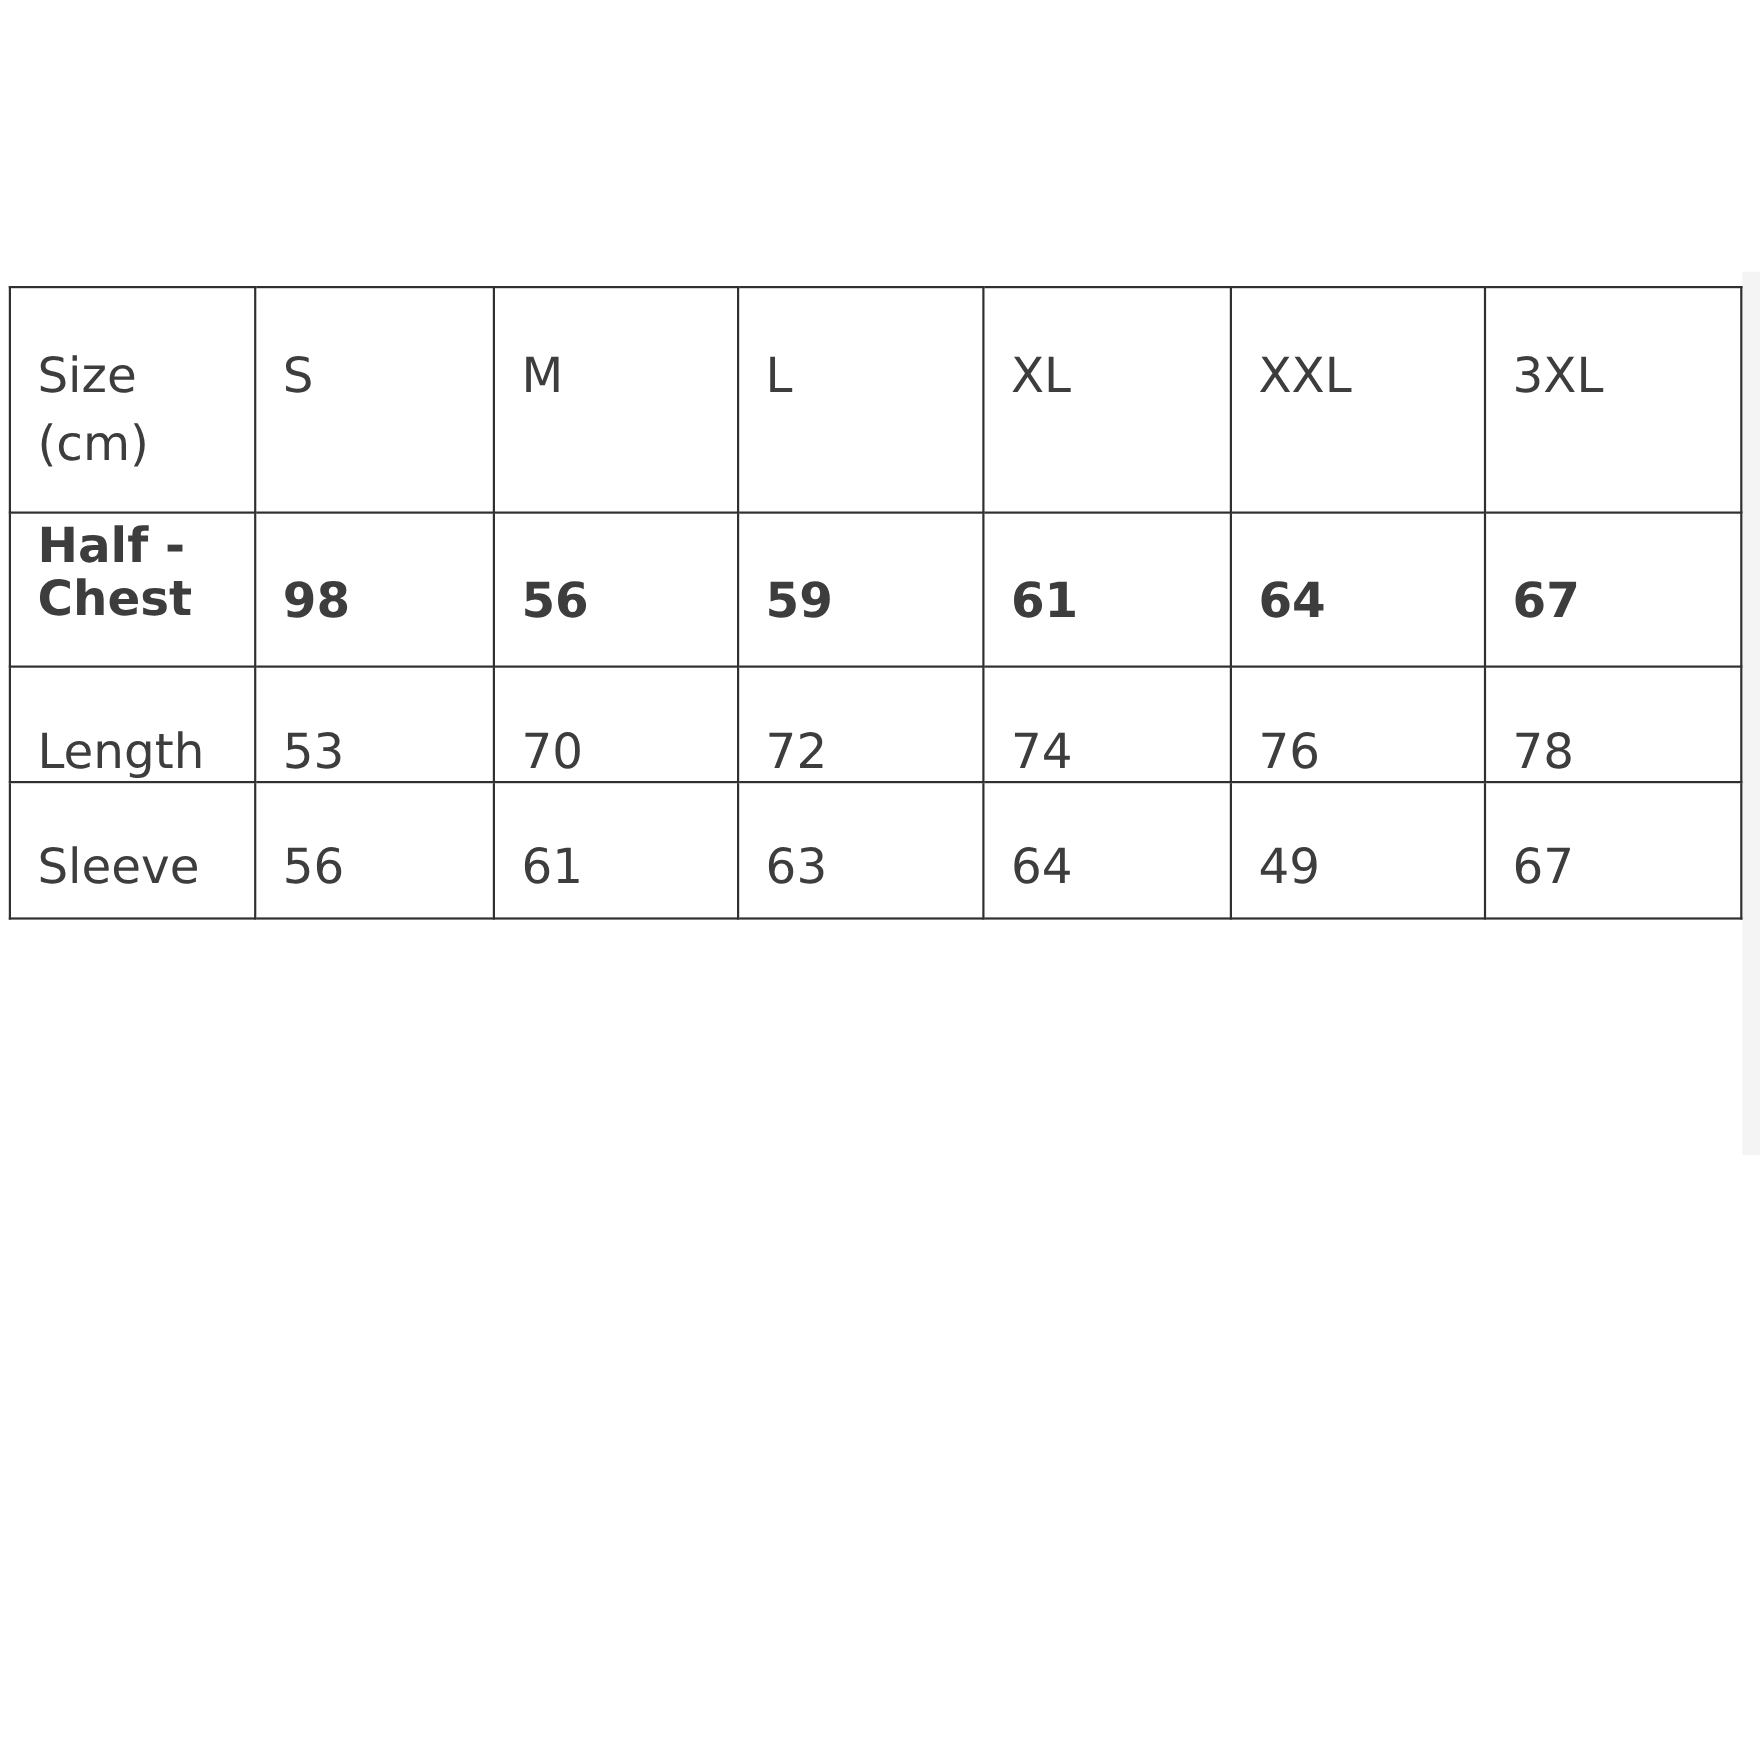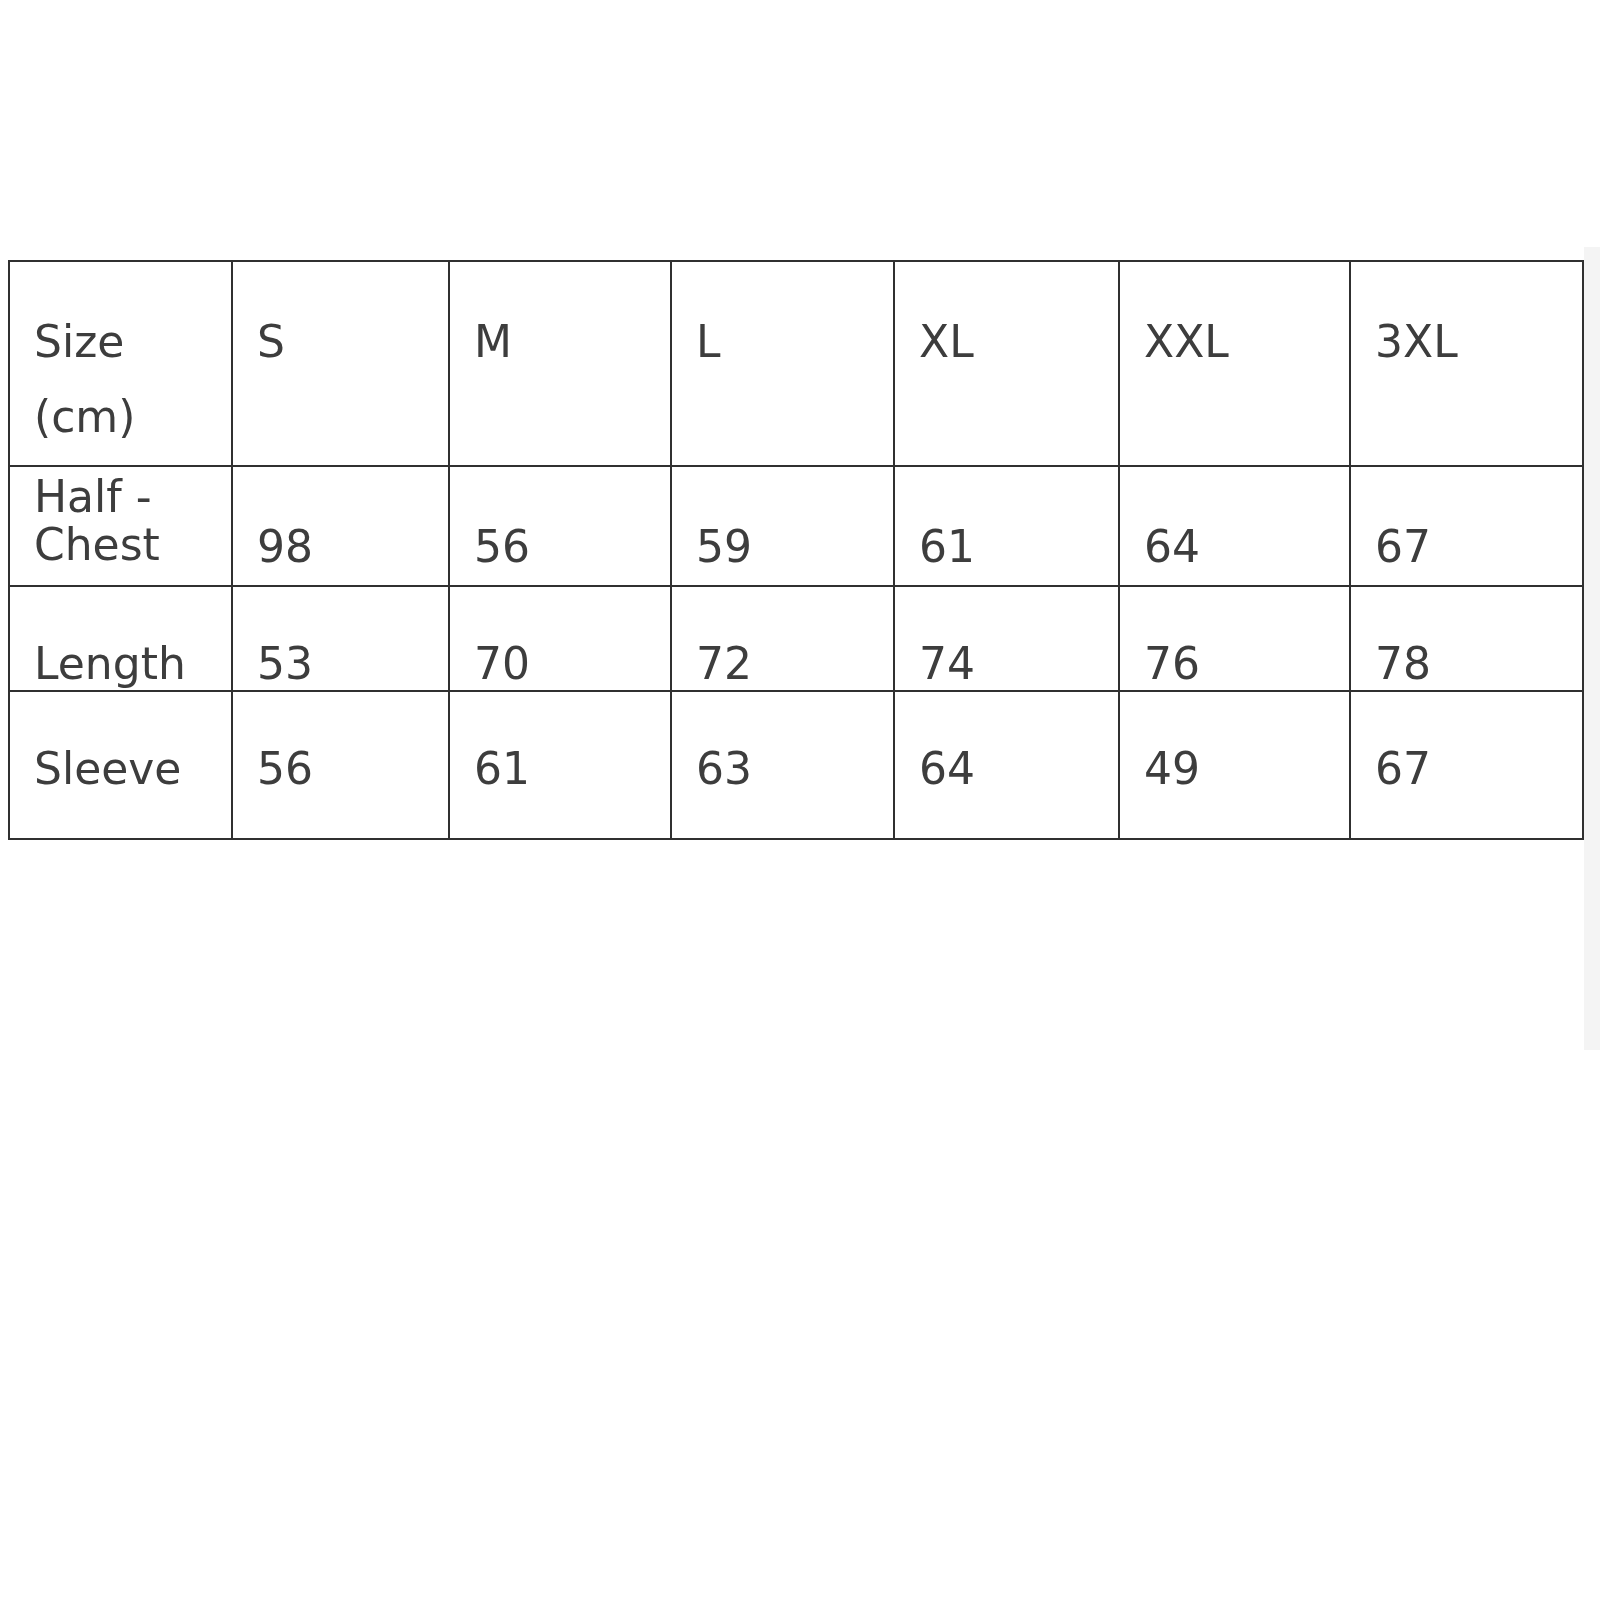--- a/index.html
+++ b/index.html
@@ -43,28 +43,28 @@
     vertical-align: top;
     box-sizing: border-box;
     padding: 0 4px 0 24px;
     background: #ffffff;
     overflow: hidden;
   }
   td.label-cell { padding-left: 16px; padding-right: 20px; }
 
   
   tr.r0 td { height: 205px; }
-  tr.r1 td { height: 120px; }
+  tr.r1 td { height: 140px; font-weight: bold; }
   tr.r2 td { height: 100px; }
-  tr.r3 td { height: 148px; }
+  tr.r3 td { height: 124px; }
   tr.r4 td { height: 195px; }
 
   
   tr.r0 td { padding-top: 54px; }
-  tr.r0 td.label-cell .line2 { margin-top: 23px; }
+  tr.r0 td.label-cell .line2 { margin-top: 10px; }
   tr.r1 td { padding-top: 54px; }
   tr.r1 td.label-cell { padding-top: 6px; line-height: 48px; }
   tr.r2 td { padding-top: 51px; }
   tr.r3 td { padding-top: 51px; }
   tr.r4 td { padding-top: 44px; }
   tr.r4 td.label-cell .line2 { margin-top: 24px; }
 </style>
 </head>
 <body>
 

